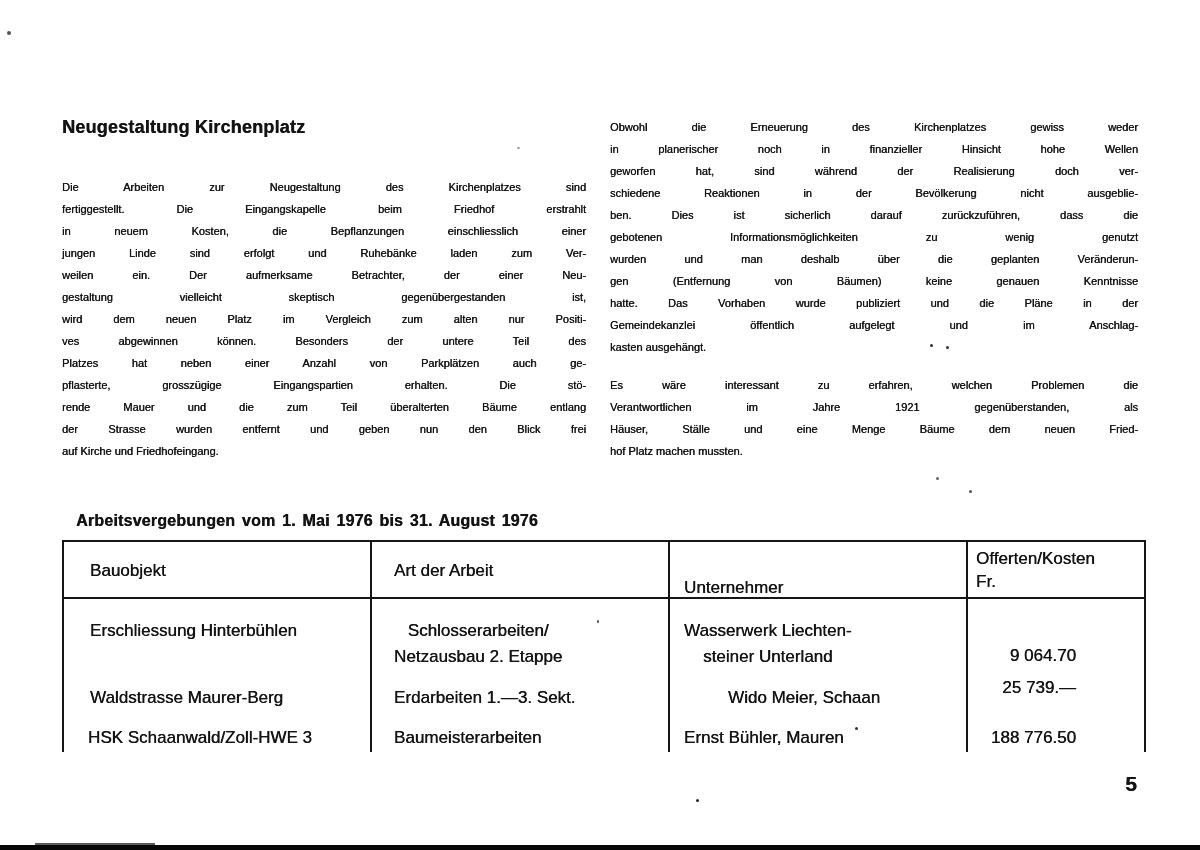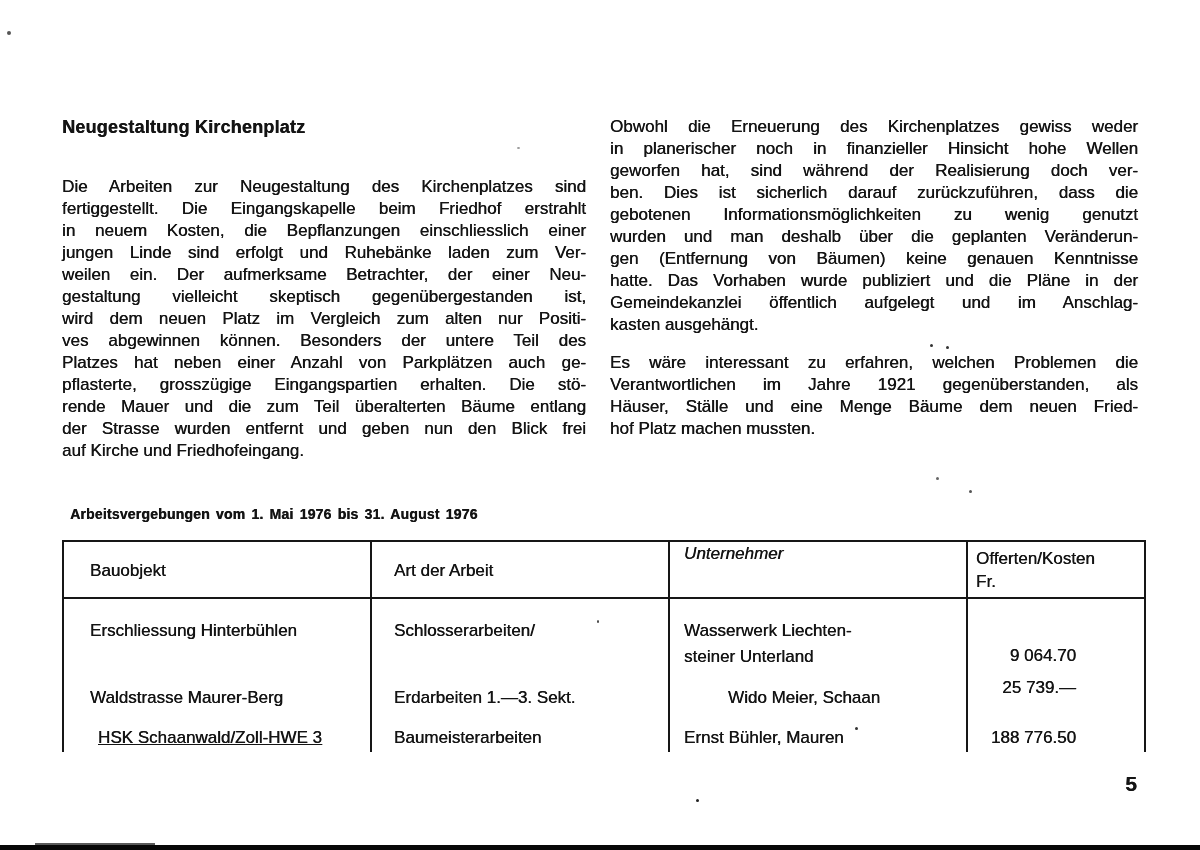--- a/index.html
+++ b/index.html
@@ -14,50 +14,50 @@
   .abs { position:absolute; }
 
   
   .article-heading {
     left:62px; top:117px;
     font-size:18px; font-weight:700; letter-spacing:.2px;
     margin:0; text-shadow:.4px 0 0 currentColor;
   }
   .section-heading {
     left:62px; top:498px;
-    font-size:14px; font-weight:700; letter-spacing:.2px;
+    font-size:16px; font-weight:700; letter-spacing:.2px;
     word-spacing:2px;
-    margin:8px; text-shadow:.4px 0 0 currentColor;
+    margin:14px; text-shadow:.4px 0 0 currentColor;
   }
 
   
   .col { position:absolute; }
   .col-left  { left:62px;  top:176px; width:524px; }
   .col-right { left:610px; top:116px; width:528px; }
   .jl {
-    font-size:17px; line-height:22px; height:22px;
+    font-size:11px; line-height:22px; height:22px;
     text-align:justify; text-align-last:justify;
     text-shadow:.35px 0 0 currentColor;
     white-space:normal;
   }
   .jl.last { text-align-last:left; }
   .para2 { margin-top:16px; }
 
   
   .awards-table { left:62px; top:540px; width:1111px; height:214px; }
   .tl { position:absolute; background:#161616; }
   .hline { left:0; width:1084px; height:2px; }
   .vline { top:0; width:2px; height:212px; }
   .thcell {
     position:absolute; font-size:17px; line-height:23px;
     white-space:nowrap; text-shadow:.35px 0 0 currentColor;
   }
   .tcell {
     position:absolute; font-size:17px; line-height:26px;
-    white-space:nowrap; text-shadow:.35px 0 0 currentColor;
+    white-space:nowrap; text-shadow:.35px 0 0 currentColor;text-align:center;
   }
   .amount {
     position:absolute; width:180px; text-align:right;
     font-size:17px; line-height:22px;
     text-shadow:.35px 0 0 currentColor;
   }
 
   .page-number {
     left:1118px; top:772px; width:26px; text-align:center;
     font-size:21px; font-weight:700; text-shadow:.4px 0 0 currentColor;
@@ -87,20 +87,21 @@
   <div class="jl">rende Mauer und die zum Teil überalterten Bäume entlang</div>
   <div class="jl">der Strasse wurden entfernt und geben nun den Blick frei</div>
   <div class="jl last">auf Kirche und Friedhofeingang.</div>
 </div>
 
 <div class="col col-right">
   <div class="para">
     <div class="jl">Obwohl die Erneuerung des Kirchenplatzes gewiss weder</div>
     <div class="jl">in planerischer noch in finanzieller Hinsicht hohe Wellen</div>
     <div class="jl">geworfen hat, sind während der Realisierung doch ver-</div>
+    <div class="jl">schiedene Reaktionen in der Bevölkerung nicht ausgeblie-</div>
     <div class="jl">ben. Dies ist sicherlich darauf zurückzuführen, dass die</div>
     <div class="jl">gebotenen Informationsmöglichkeiten zu wenig genutzt</div>
     <div class="jl">wurden und man deshalb über die geplanten Veränderun-</div>
     <div class="jl">gen (Entfernung von Bäumen) keine genauen Kenntnisse</div>
     <div class="jl">hatte. Das Vorhaben wurde publiziert und die Pläne in der</div>
     <div class="jl">Gemeindekanzlei öffentlich aufgelegt und im Anschlag-</div>
     <div class="jl last">kasten ausgehängt.</div>
   </div>
   <div class="para para2">
     <div class="jl">Es wäre interessant zu erfahren, welchen Problemen die</div>
@@ -117,42 +118,43 @@
   <div class="tl hline" style="top:0;"></div>
   <div class="tl hline" style="top:57px;"></div>
   <div class="tl vline" style="left:0;"></div>
   <div class="tl vline" style="left:308px;"></div>
   <div class="tl vline" style="left:606px;"></div>
   <div class="tl vline" style="left:904px;"></div>
   <div class="tl vline" style="left:1082px;"></div>
 
   <div class="thcell" style="left:28px; top:19px;">Bauobjekt</div>
   <div class="thcell" style="left:332px; top:19px;text-align:right;">Art der Arbeit</div>
-  <div class="thcell" style="left:622px; top:2px;font-style:italic;">Unternehmer</div>
+  <div class="thcell" style="left:622px; top:36px;">Unternehmer</div>
   <div class="thcell" style="left:914px; top:7px;">
     <div>Offerten/Kosten</div>
     <div>Fr.</div>
   </div>
 
   <div class="tcell" style="left:28px; top:78px;">Erschliessung Hinterbühlen</div>
   <div class="tcell" style="left:332px; top:78px;">
     <div>Schlosserarbeiten/</div>
+    <div>Netzausbau 2. Etappe</div>
   </div>
   <div class="tcell" style="left:622px; top:78px;">
     <div>Wasserwerk Liechten-</div>
     <div>steiner Unterland</div>
   </div>
   <div class="amount" style="left:834px; top:105px;">9 064.70</div>
 
   <div class="tcell" style="left:28px; top:145px;">Waldstrasse Maurer-Berg</div>
   <div class="tcell" style="left:332px; top:145px;">Erdarbeiten 1.—3. Sekt.</div>
   <div class="tcell" style="left:622px; top:145px;margin-left:44px;">Wido Meier, Schaan</div>
   <div class="amount" style="left:834px; top:137px;">25 739.—</div>
 
-  <div class="tcell" style="left:36px; top:185px;text-decoration:underline;">HSK Schaanwald/Zoll-HWE 3</div>
+  <div class="tcell" style="left:26px; top:185px;">HSK Schaanwald/Zoll-HWE 3</div>
   <div class="tcell" style="left:332px; top:185px;">Baumeisterarbeiten</div>
   <div class="tcell" style="left:622px; top:185px;">Ernst Bühler, Mauren</div>
   <div class="amount" style="left:834px; top:187px;">188 776.50</div>
 </div>
 
 <div class="abs page-number">5</div>
 
 <div class="speck" style="left:7px; top:31px; width:4px; height:4px; background:#555;"></div>
 <div class="speck" style="left:517px; top:147px; width:3px; height:2px; background:#999;"></div>
 <div class="speck" style="left:930px; top:344px; width:3px; height:3px; background:#333;"></div>

